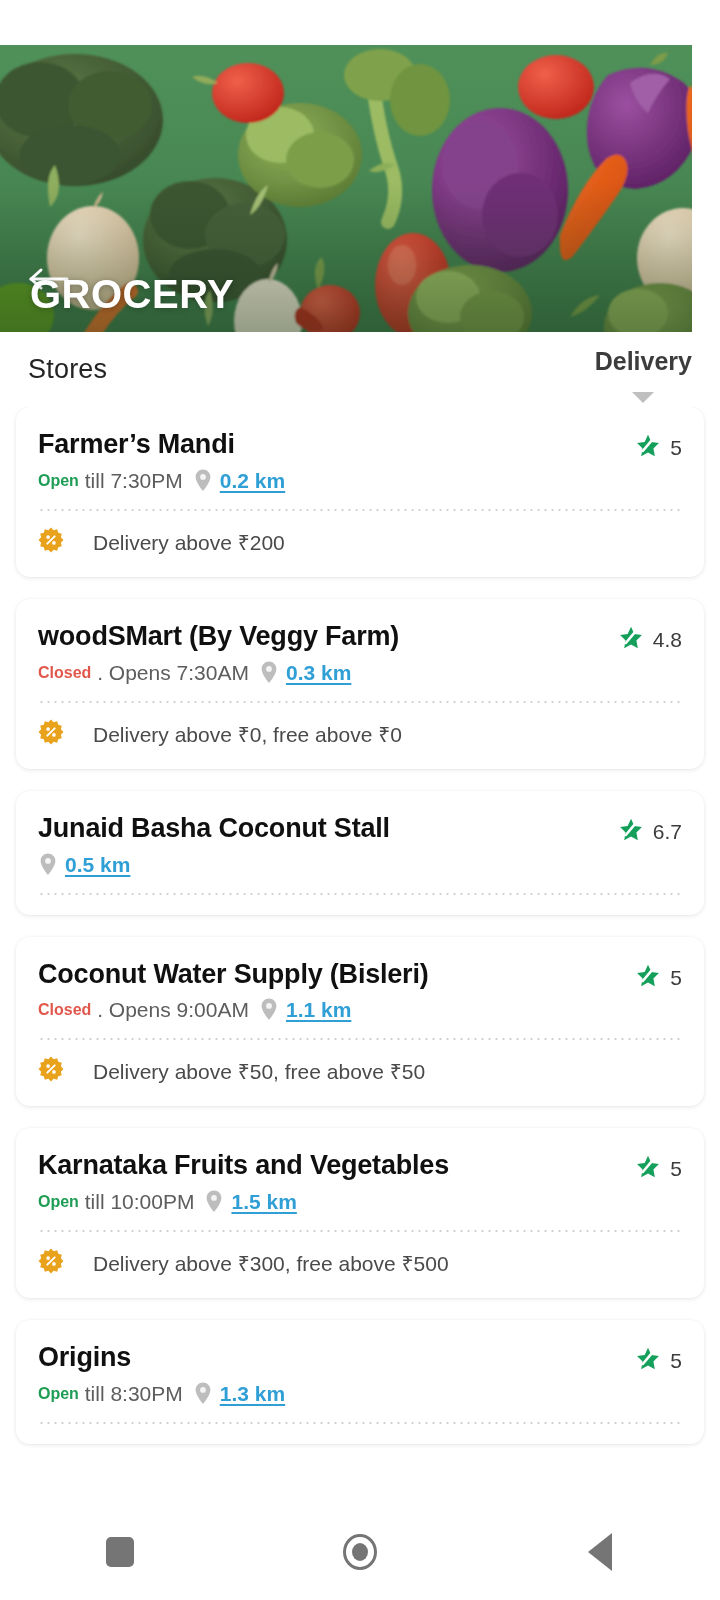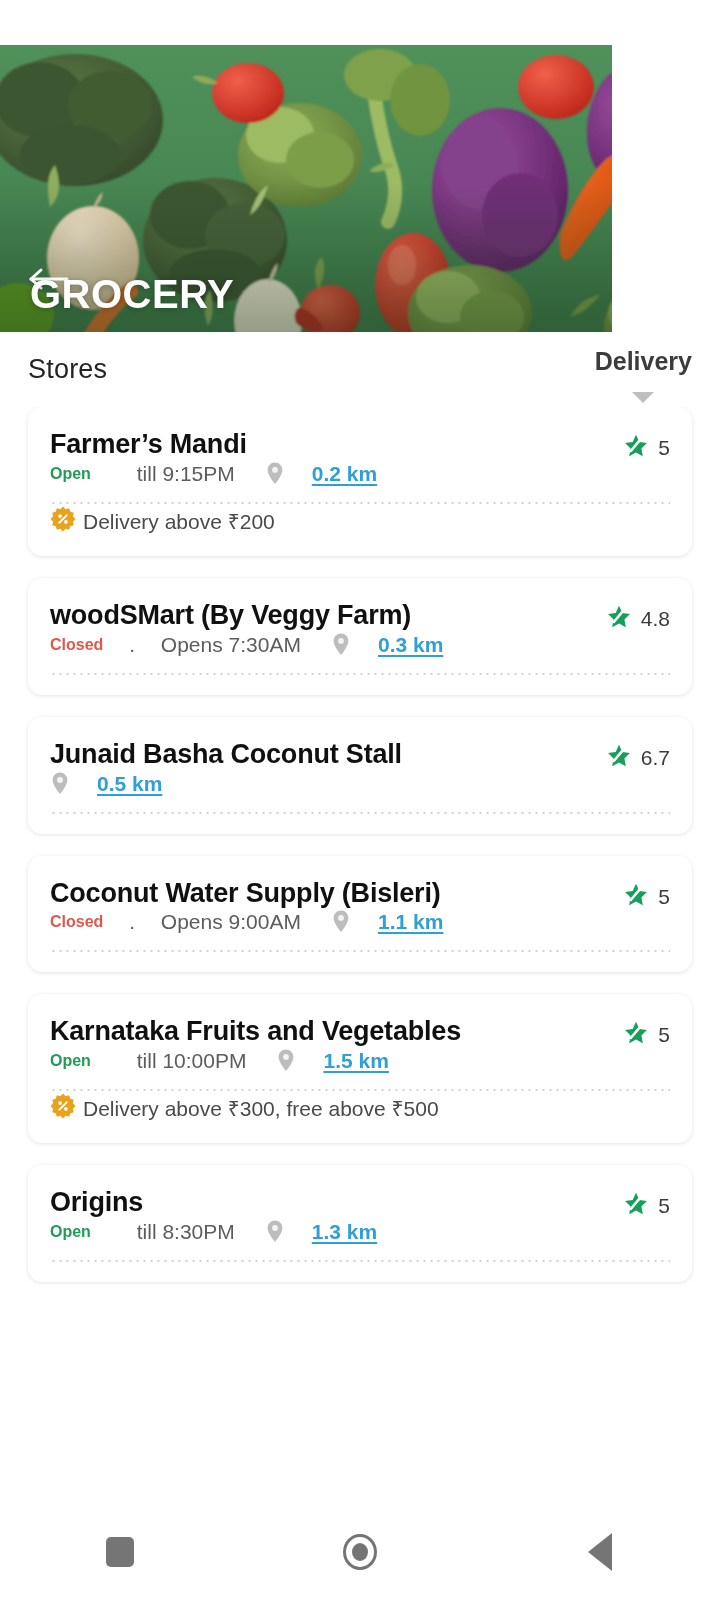--- a/index.html
+++ b/index.html
@@ -9,21 +9,21 @@
     font-family:"Liberation Sans", sans-serif;
     overflow:hidden;
   }
   #app { position:relative; width:720px; height:1600px; background:#ffffff; }
 
   
   .statusbar { height:45px; background:#ffffff; width:100%; }
 
   
   .hero {
-    position:relative; width:612px; height:287px; overflow:hidden;
+    position:relative; width:692px; height:287px; overflow:hidden;
     background:#4b8a53;
     padding-left:48px;
   }
   .hero-img { position:absolute; inset:0; }
   .hero-img svg { display:block; width:720px; height:287px; }
 
   .hero-shade {
     position:absolute; left:0; right:0; bottom:0; height:150px;
     background:linear-gradient(to bottom, rgba(30,60,30,0) 0%, rgba(25,55,25,0.30) 70%, rgba(25,55,25,0.42) 100%);
   }
@@ -45,52 +45,52 @@
   .section-head {
     height:75px; display:flex; align-items:center; justify-content:space-between;
     padding:0 28px 0 28px; background:#ffffff;
   }
   .section-title { font-size:27px; color:#242424; font-weight:normal; letter-spacing:0.2px; }
   .mode-select { display:flex; align-items:center; gap:16px; cursor:pointer; padding-top:10px;flex-direction:column;}
   .mode-label { font-size:25px; font-weight:bold; color:#3c3c3c; }
   .caret { width:0; height:0; border-left:11px solid transparent; border-right:11px solid transparent; border-top:11px solid #bfbfbf; }
 
   
-  .list { padding:0 28px; background:#ffffff; }
+  .list { padding:0 16px; background:#ffffff; }
   .card {
     background:#ffffff; border-radius:14px; margin-bottom:22px;
     box-shadow:0 1px 4px rgba(0,0,0,0.10), 0 0 0 0.5px rgba(0,0,0,0.015);
     padding:22px 22px 20px 22px;
   }
   .card-top { display:flex; align-items:flex-start; justify-content:space-between; }
   .card-left { flex:1; min-width:0; padding-right:10px; }
   .store-name {
     font-size:27px; font-weight:bold; color:#101010;
     line-height:1.18; letter-spacing:-0.2px;
   }
-  .meta-row { display:flex; align-items:center; flex-wrap:nowrap;gap:20px; }
+  .meta-row { display:flex; align-items:center; margin-top:7px; flex-wrap:nowrap; }
   .meta-text { font-size:21px; color:#5d5d5d; white-space:nowrap; }
   .status-open { color:#1f9d55; font-weight:bold; }
   .status-closed { color:#e2574c; font-weight:bold; }
   .meta-sep { color:#5d5d5d; font-size:21px; white-space:pre; }
   .pin { margin:0 7px 0 10px; display:flex; align-items:center; }
   .pin.first { margin-left:0; }
   .dist {
     font-size:21px; color:#2f9fd6; font-weight:bold;
     text-decoration:underline; text-underline-offset:3px; cursor:pointer;
   }
   .rating { display:flex; align-items:center; gap:9px; padding-top:4px; white-space:nowrap; }
   .rating-val { font-size:21px; color:#3c3c3c; }
 
   .dotline {
     margin:15px 0 0 0; height:2px;
     background-image:radial-gradient(circle, #cfcfcf 1px, rgba(0,0,0,0) 1.2px);
     background-size:7px 2px; background-repeat:repeat-x;
   }
-  .offer-row { display:flex; align-items:center; gap:7px; margin-top:2px; }
+  .offer-row { display:flex; align-items:center; gap:29px; margin-top:16px; }
   .offer-text { font-size:21px; color:#4a4a4a; }
 
   
   .navbar {
     position:absolute; left:0; bottom:0; width:720px; height:96px;
     background:#ffffff; display:flex; align-items:center; justify-content:space-around;
     border-top:0;
   }
   .nav-btn { width:120px; height:96px; display:flex; align-items:center; justify-content:center; cursor:pointer; }
   .nav-square { width:28px; height:30px; background:#757575; border-radius:5px; }
@@ -235,21 +235,21 @@
 
   <div class="list-clip">
     <div class="list" id="store-list">
         <div class="card">
           <div class="card-top">
             <div class="card-left">
               <div class="store-name">Farmer’s Mandi</div>
               <div class="meta-row">
                 <span class="status-open">Open</span>
                 <span class="meta-sep">&nbsp;</span>
-                <span class="meta-text">till 9:15PM</span>
+                <span class="meta-text">till 7:30PM</span>
                 <span class="pin">
                   <svg width="20" height="26" viewBox="0 0 20 26" aria-hidden="true">
                     <path d="M10 1.5c-4.1 0-7.4 3.3-7.4 7.4 0 5.3 7.4 14 7.4 14s7.4-8.7 7.4-14c0-4.1-3.3-7.4-7.4-7.4z" fill="#bdbdbd"></path>
                     <circle cx="10" cy="8.9" r="2.9" fill="#f4f4f4"></circle>
                   </svg>
                 </span>
                 <span class="dist">0.2 km</span>
               </div>
             </div>
             <div class="rating">
@@ -290,20 +290,29 @@
             </div>
             <div class="rating">
               <span><svg width="26" height="26" viewBox="0 0 24 24" aria-hidden="true">
                   <path d="M12 1.6l3.1 6.6 7 1-5.1 5.1 1.3 7.1L12 18l-6.3 3.4 1.3-7.1L1.9 9.2l7-1z" fill="#14a05a"></path>
                   <path d="M16.6 5.4 L7.2 16.6" stroke="#ffffff" stroke-width="2.4" stroke-linecap="round"></path>
                 </svg></span>
               <span class="rating-val">4.8</span>
             </div>
           </div>
           <div class="dotline"></div>
+          <div class="offer-row">
+            <span><svg width="26" height="26" viewBox="0 0 24 24" aria-hidden="true">
+                <polygon points="23.50,12.00 21.08,14.43 21.96,17.75 18.65,18.65 17.75,21.96 14.43,21.08 12.00,23.50 9.57,21.08 6.25,21.96 5.35,18.65 2.04,17.75 2.92,14.43 0.50,12.00 2.92,9.57 2.04,6.25 5.35,5.35 6.25,2.04 9.57,2.92 12.00,0.50 14.43,2.92 17.75,2.04 18.65,5.35 21.96,6.25 21.08,9.57" fill="#e9a21c"></polygon>
+                <circle cx="9.3" cy="9.3" r="1.7" fill="#fff"></circle>
+                <circle cx="14.7" cy="14.7" r="1.7" fill="#fff"></circle>
+                <path d="M15.4 8.6 L8.6 15.4" stroke="#ffffff" stroke-width="1.8" stroke-linecap="round"></path>
+              </svg></span>
+            <span class="offer-text">Delivery above ₹0, free above ₹0</span>
+          </div>
         </div>
         <div class="card">
           <div class="card-top">
             <div class="card-left">
               <div class="store-name">Junaid Basha Coconut Stall</div>
               <div class="meta-row">
                 <span class="pin first">
                   <svg width="20" height="26" viewBox="0 0 20 26" aria-hidden="true">
                     <path d="M10 1.5c-4.1 0-7.4 3.3-7.4 7.4 0 5.3 7.4 14 7.4 14s7.4-8.7 7.4-14c0-4.1-3.3-7.4-7.4-7.4z" fill="#bdbdbd"></path>
                     <circle cx="10" cy="8.9" r="2.9" fill="#f4f4f4"></circle>
@@ -341,20 +350,29 @@
             </div>
             <div class="rating">
               <span><svg width="26" height="26" viewBox="0 0 24 24" aria-hidden="true">
                   <path d="M12 1.6l3.1 6.6 7 1-5.1 5.1 1.3 7.1L12 18l-6.3 3.4 1.3-7.1L1.9 9.2l7-1z" fill="#14a05a"></path>
                   <path d="M16.6 5.4 L7.2 16.6" stroke="#ffffff" stroke-width="2.4" stroke-linecap="round"></path>
                 </svg></span>
               <span class="rating-val">5</span>
             </div>
           </div>
           <div class="dotline"></div>
+          <div class="offer-row">
+            <span><svg width="26" height="26" viewBox="0 0 24 24" aria-hidden="true">
+                <polygon points="23.50,12.00 21.08,14.43 21.96,17.75 18.65,18.65 17.75,21.96 14.43,21.08 12.00,23.50 9.57,21.08 6.25,21.96 5.35,18.65 2.04,17.75 2.92,14.43 0.50,12.00 2.92,9.57 2.04,6.25 5.35,5.35 6.25,2.04 9.57,2.92 12.00,0.50 14.43,2.92 17.75,2.04 18.65,5.35 21.96,6.25 21.08,9.57" fill="#e9a21c"></polygon>
+                <circle cx="9.3" cy="9.3" r="1.7" fill="#fff"></circle>
+                <circle cx="14.7" cy="14.7" r="1.7" fill="#fff"></circle>
+                <path d="M15.4 8.6 L8.6 15.4" stroke="#ffffff" stroke-width="1.8" stroke-linecap="round"></path>
+              </svg></span>
+            <span class="offer-text">Delivery above ₹50, free above ₹50</span>
+          </div>
         </div>
         <div class="card">
           <div class="card-top">
             <div class="card-left">
               <div class="store-name">Karnataka Fruits and Vegetables</div>
               <div class="meta-row">
                 <span class="status-open">Open</span>
                 <span class="meta-sep">&nbsp;</span>
                 <span class="meta-text">till 10:00PM</span>
                 <span class="pin">

